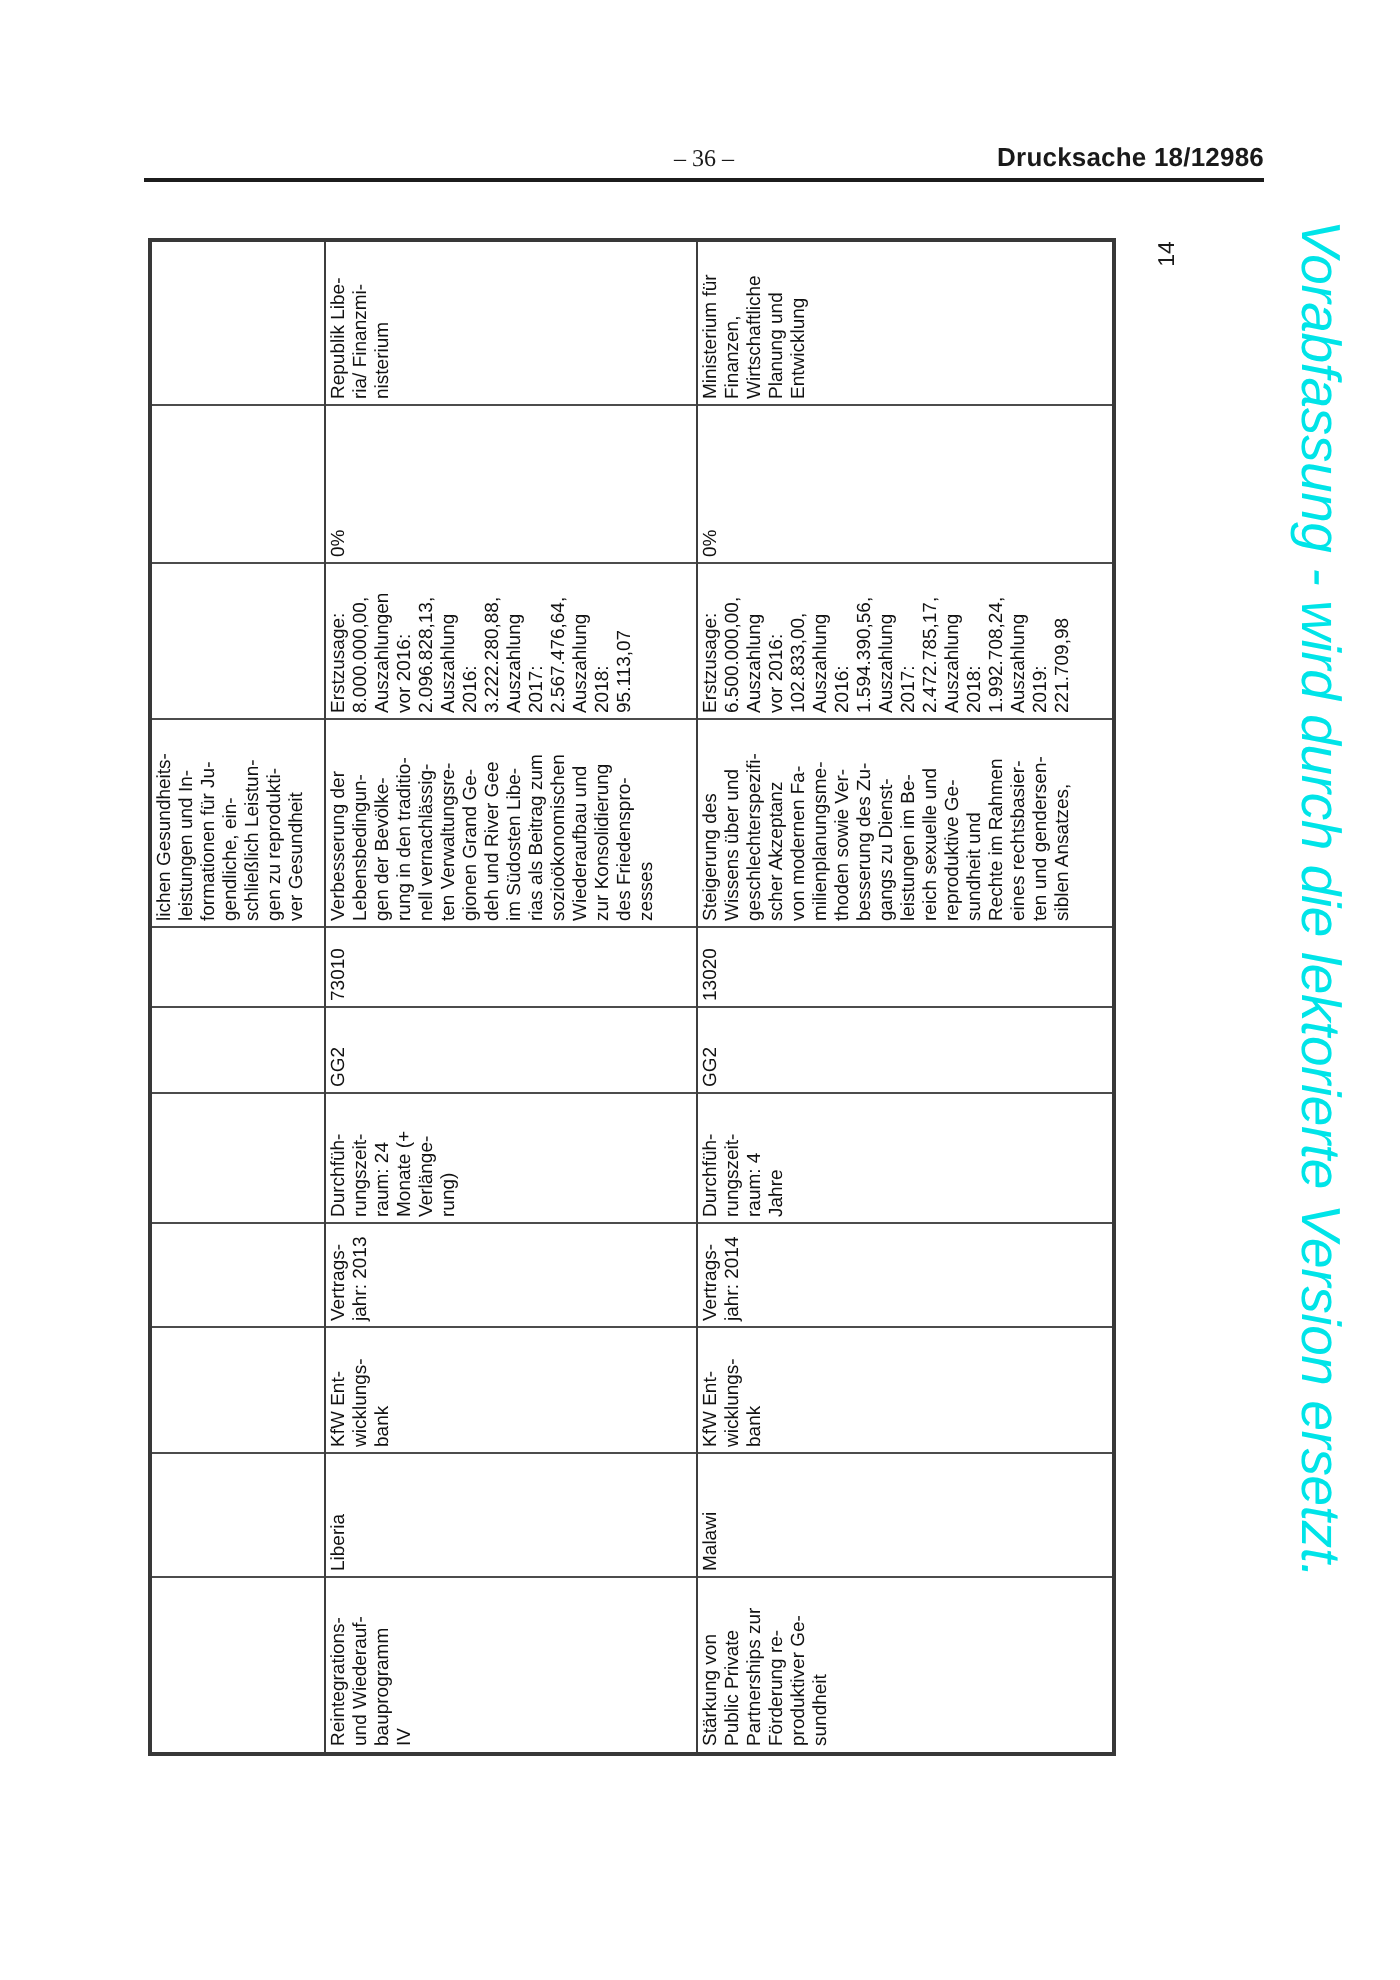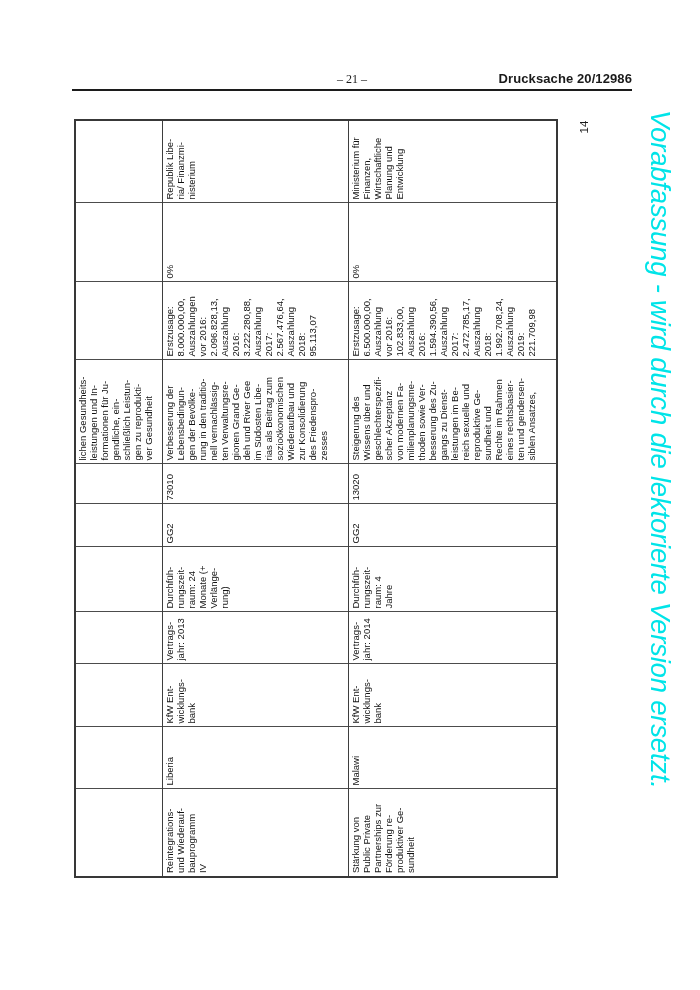--- a/index.html
+++ b/index.html
@@ -59,22 +59,22 @@
     writing-mode:vertical-rl;
     font-style:italic;font-weight:normal;
     font-size:27.5px;letter-spacing:-0.2px;
     white-space:nowrap;
   }
 </style>
 </head>
 <body>
 
 <div class="doc-header">
-  <span class="h-center">– 21 –</span>
-  <span class="h-right">Drucksache 20/12986</span>
+  <span class="h-center">– 36 –</span>
+  <span class="h-right">Drucksache 18/12986</span>
 </div>
 <div class="header-rule"></div>
 
 <div class="table-wrap">
   <div class="landscape">
     <table class="projects">
       <colgroup>
         <col style="width:88px">
           <col style="width:62px">
           <col style="width:63px">

